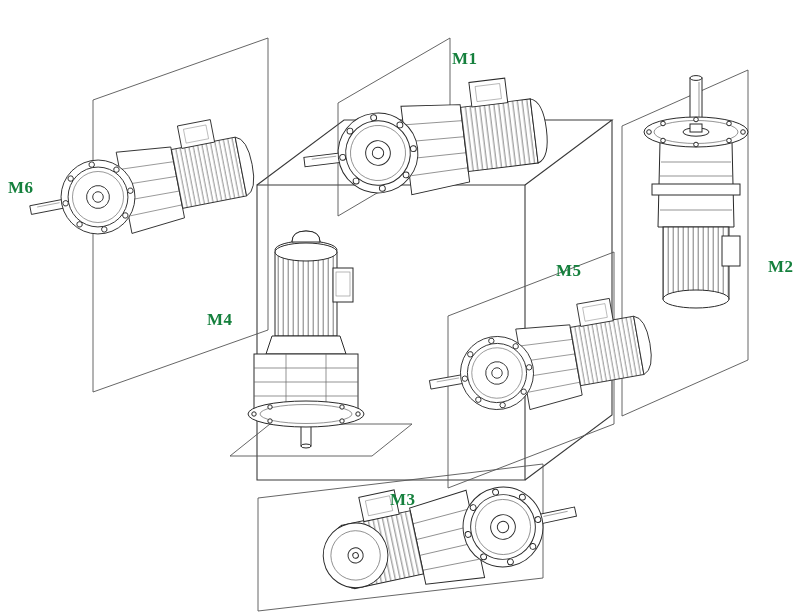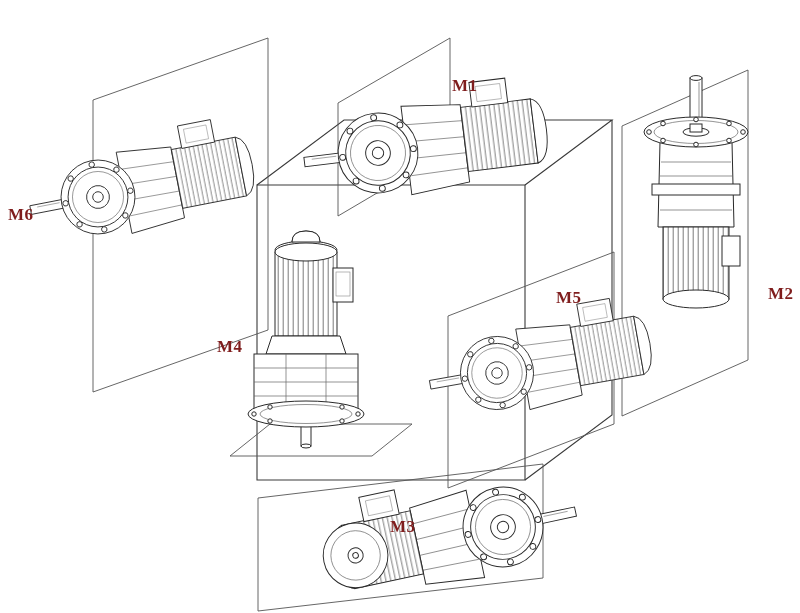--- a/index.html
+++ b/index.html
@@ -1,24 +1,24 @@
 <!DOCTYPE html>
 <html><head>
 <meta charset="utf-8">
 <style>
   html,body{margin:0;padding:0;background:#ffffff;}
   #stage{position:relative;width:800px;height:613px;background:#ffffff;overflow:hidden;
          font-family:"Liberation Serif", serif;}
   #stage svg{position:absolute;left:0;top:0;}
-  .pos-label{position:absolute;font-weight:bold;font-size:17px;color:#7f1d1d;
-             font-family:"Liberation Serif", serif;letter-spacing:0.5px;user-select:none;margin-top:27px;}
+  .pos-label{position:absolute;font-weight:bold;font-size:17px;color:#15803d;
+             font-family:"Liberation Serif", serif;letter-spacing:0.5px;user-select:none;}
   .lbl-m1{left:452px;top:49px;}
   .lbl-m2{left:768px;top:257px;}
   .lbl-m3{left:390px;top:490px;}
-  .lbl-m4{left:217px;top:310px;}
+  .lbl-m4{left:207px;top:310px;}
   .lbl-m5{left:556px;top:261px;}
   .lbl-m6{left:8px;top:178px;text-align:right;}
 </style>
 </head>
 <body>
 
 <div id="stage">
 
 <svg width="800" height="613" viewBox="0 0 800 613">
   <defs>

